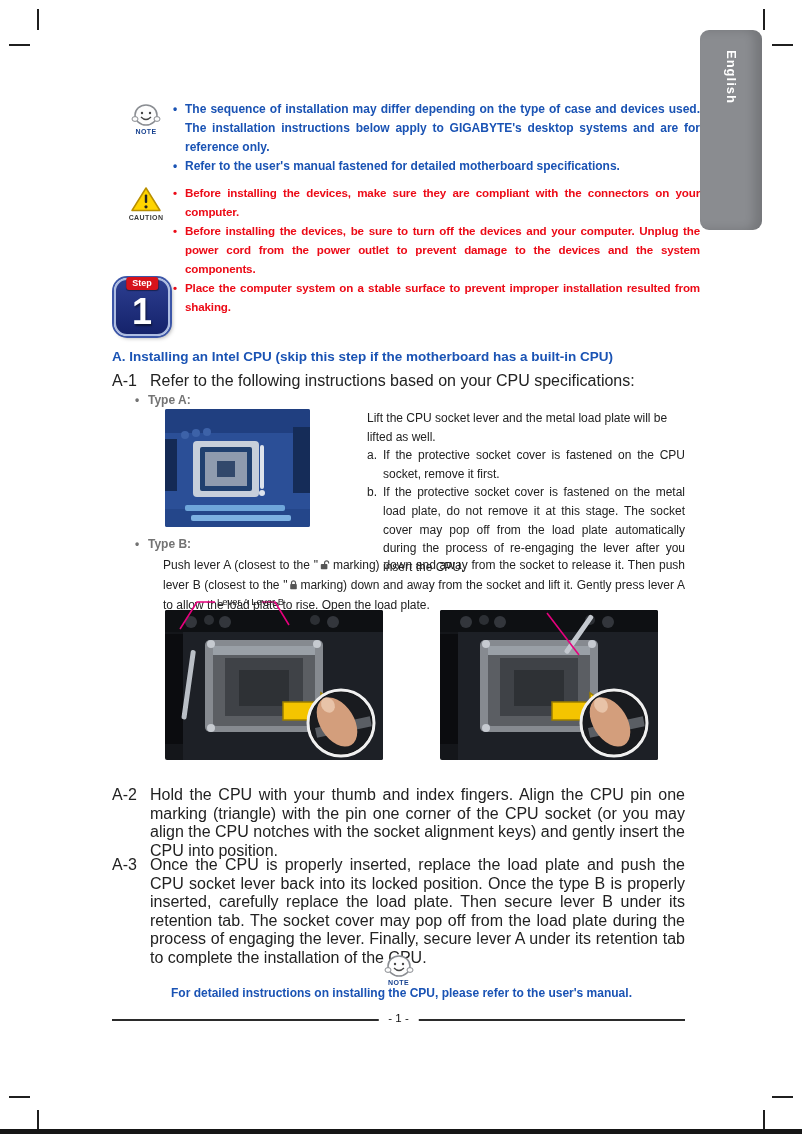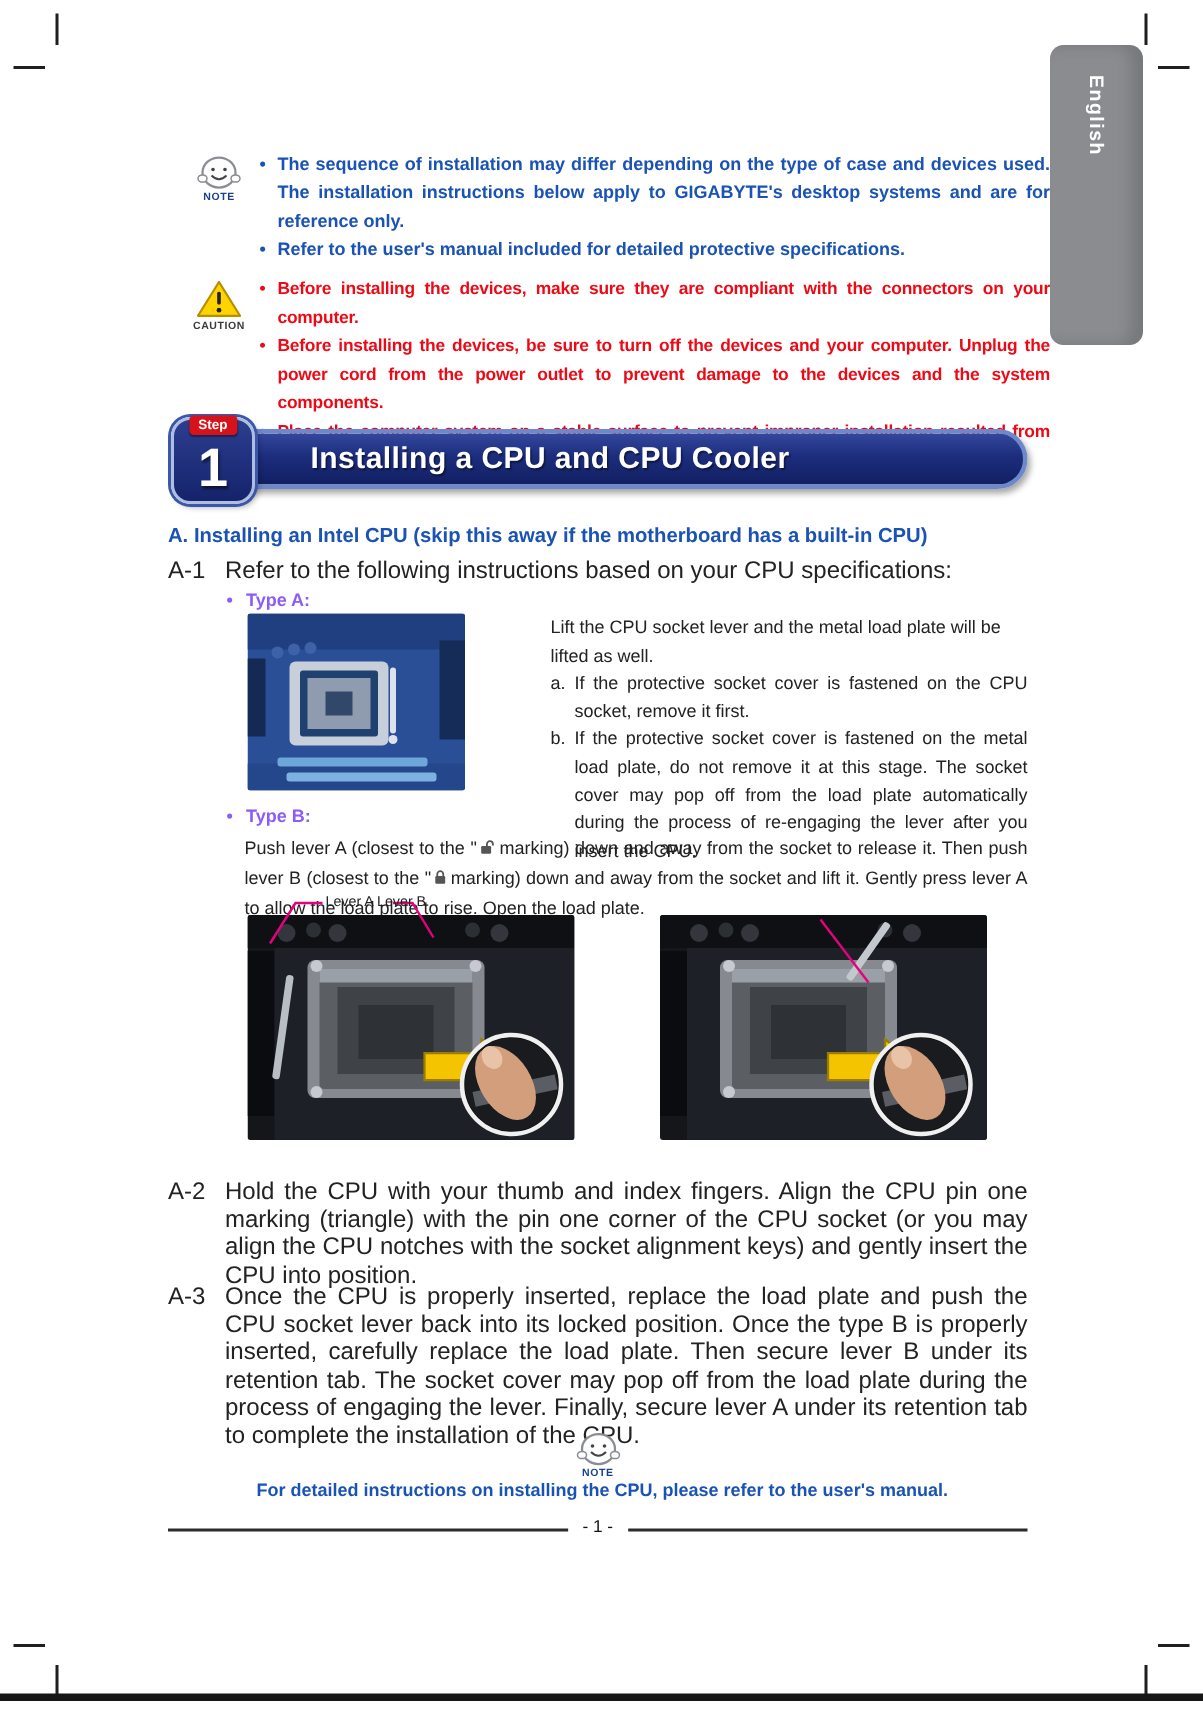--- a/index.html
+++ b/index.html
@@ -44,21 +44,21 @@
 
   .heading-a { position:absolute; left:112px; top:349px; width:573px; color:#1a53b4; font-weight:bold; font-size:13.5px; }
 
   .row { position:absolute; left:112px; width:573px; display:flex; font-size:16px; color:#222; line-height:18.6px; }
   .row .plabel { width:38px; flex:none; }
   .row .ptext { flex:1; text-align:justify; }
   .a1 { top:372px; }
   .a2 { top:786px; }
   .a3 { top:856px; }
 
-  .type-bullet { position:absolute; left:151px; font-size:12px; font-weight:bold; color:#8b5cf6; padding-left:13px; }
+  .type-bullet { position:absolute; left:135px; font-size:12px; font-weight:bold; color:#737373; padding-left:13px; }
   .type-bullet::before { content:"•"; position:absolute; left:0; }
   .tb-a { top:393px; }
   .tb-b { top:537px; }
 
   .type-a-region { position:absolute; left:165px; top:409px; width:520px; display:flex;gap:48px; }
   .photo-blue { flex:none; width:145px; height:118px; border-radius:2px; }
   .type-a-text { flex:1; padding-left:9px; font-size:12px; color:#222; line-height:18.6px; }
   .ta-item { display:flex; }
   .ta-marker { width:16px; flex:none; }
   .ta-body { flex:1; text-align:justify; }
@@ -109,51 +109,48 @@
           <circle cx="11" cy="10" r="1.2" fill="#444"></circle>
           <circle cx="19" cy="10" r="1.2" fill="#444"></circle>
           <path d="M10 14 q5 5 10 0" fill="none" stroke="#444" stroke-width="1.3"></path>
           <ellipse cx="4" cy="16" rx="3" ry="2.4" fill="#fdfdfd" stroke="#8a8d92"></ellipse>
           <ellipse cx="26" cy="16" rx="3" ry="2.4" fill="#fdfdfd" stroke="#8a8d92"></ellipse>
         </svg>
         <div class="icon-label note-label">NOTE</div>
       </div>
       <div class="notice-text blue">
         <div class="bullet">The sequence of installation may differ depending on the type of case and devices used. The installation instructions below apply to GIGABYTE's desktop systems and are for reference only.</div>
-        <div class="bullet">Refer to the user's manual included for detailed protective specifications.</div>
+        <div class="bullet">Refer to the user's manual fastened for detailed motherboard specifications.</div>
       </div>
     </div>
     <div class="notice-row">
       <div class="icon-col">
         <svg width="32" height="27" viewBox="0 0 32 27">
           <path d="M16 2 L30 24.5 L2 24.5 Z" fill="#ffd400" stroke="#b98f00" stroke-width="1.5" stroke-linejoin="round"></path>
           <rect x="14.8" y="8.5" width="2.4" height="8.5" rx="1" fill="#222"></rect>
           <circle cx="16" cy="20.8" r="1.6" fill="#222"></circle>
         </svg>
         <div class="icon-label caution-label">CAUTION</div>
       </div>
       <div class="notice-text red">
         <div class="bullet">Before installing the devices, make sure they are compliant with the connectors on your computer.</div>
         <div class="bullet">Before installing the devices, be sure to turn off the devices and your computer. Unplug the power cord from the power outlet to prevent damage to the devices and the system components.</div>
         <div class="bullet">Place the computer system on a stable surface to prevent improper installation resulted from shaking.</div>
       </div>
     </div>
   </div>
 
   <div class="step-banner">
-    <div class="step-pill">
-      <span class="step-title">Installing a CPU and CPU Cooler</span>
-    </div>
     <div class="step-badge">
       <span class="step-ribbon">Step</span>
       <span class="step-num">1</span>
     </div>
   </div>
 
-  <div class="heading-a">A. Installing an Intel CPU (skip this away if the motherboard has a built-in CPU)</div>
+  <div class="heading-a">A. Installing an Intel CPU (skip this step if the motherboard has a built-in CPU)</div>
 
   <div class="row a1">
     <span class="plabel">A-1</span>
     <span class="ptext">Refer to the following instructions based on your CPU specifications:</span>
   </div>
 
   <div class="type-bullet tb-a">
     <span>Type A:</span>
   </div>
 

